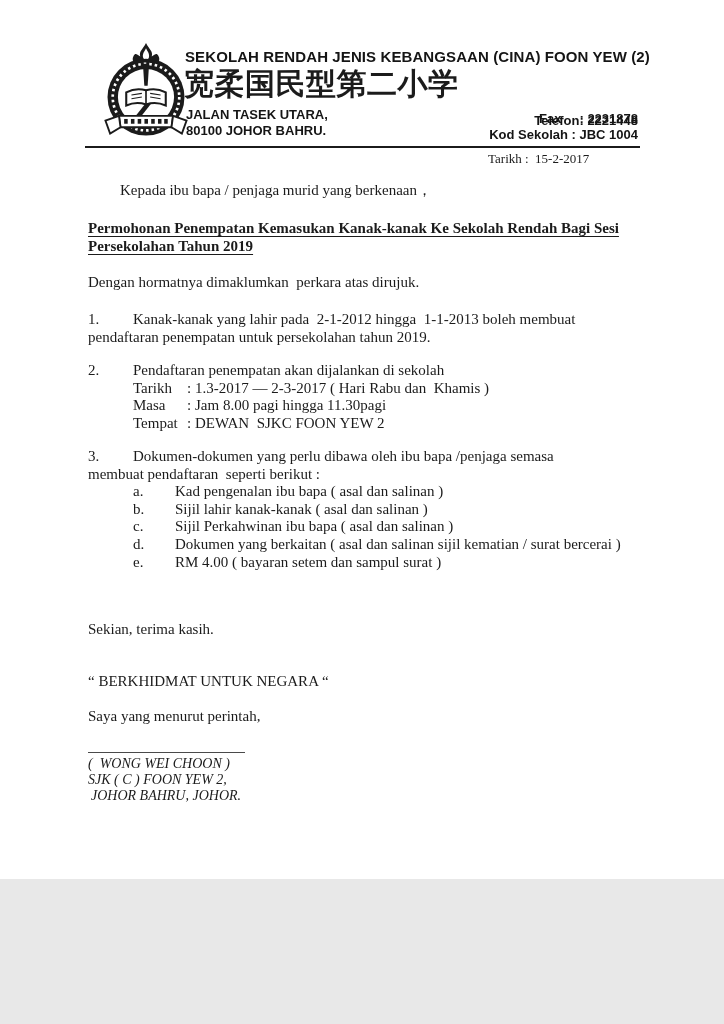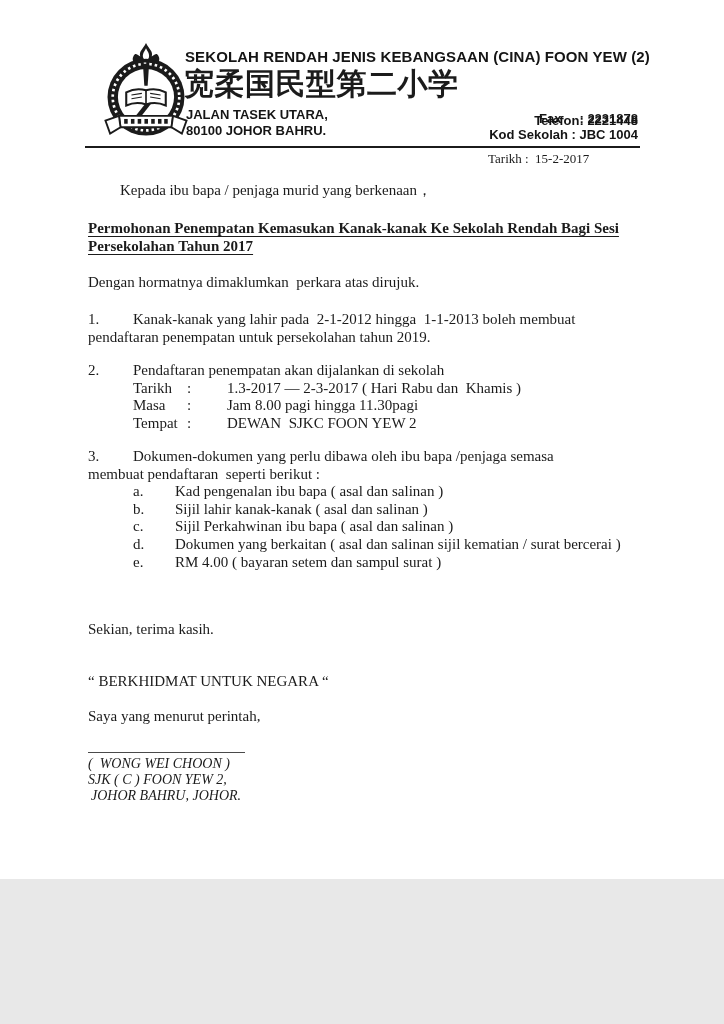--- a/index.html
+++ b/index.html
@@ -44,21 +44,21 @@
 
   .item1 { top: 311px; }
   .item2 { top: 362px; }
   .item3 { top: 448px; }
   .num-row { display: flex; }
   .num { width: 45px; flex: 0 0 45px; }
 
   .det { display: flex; padding-left: 45px; }
   .det-l { width: 54px; flex: 0 0 54px; }
   .det-c { width: 8px; flex: 0 0 8px; }
-  .det-v { margin-left: 32px; }
+  .det-v { margin-left: 0; }
 
   .sub { display: flex; padding-left: 45px; }
   .sub-l { width: 42px; flex: 0 0 42px; }
 
   .closing { top: 621px; }
   .slogan { top: 673px; }
   .signoff { top: 708px; }
 
   .sigblock { top: 737px; font-size: 14px; line-height: 16px; font-style: italic; }
   .sig-rule { width: 157px; height: 16px; border-bottom: 1px solid #4a4a4a; margin-bottom: 3px; }
@@ -113,21 +113,21 @@
   <div class="abs hdr-sans contact fax t">Fax     : 2231878</div>
   <div class="abs hdr-sans contact kod t">Kod Sekolah : JBC 1004</div>
   <div class="abs hdr-rule"></div>
 
   <div class="abs date-line t">Tarikh :  15-2-2017</div>
 
   <div class="abs para salutation t">Kepada ibu bapa / penjaga murid yang berkenaan，</div>
 
   <div class="abs para subject">
     <div class="u t">Permohonan Penempatan Kemasukan Kanak-kanak Ke Sekolah Rendah Bagi Sesi</div>
-    <div class="u t">Persekolahan Tahun 2017</div>
+    <div class="u t">Persekolahan Tahun 2019</div>
   </div>
 
   <div class="abs para intro t">Dengan hormatnya dimaklumkan  perkara atas dirujuk.</div>
 
   <div class="abs para item1">
     <div class="num-row">
       <span class="num t">1.</span>
       <span class="t">Kanak-kanak yang lahir pada  2-1-2012 hingga  1-1-2013 boleh membuat</span>
     </div>
     <div class="t">pendaftaran penempatan untuk persekolahan tahun 2019.</div>

